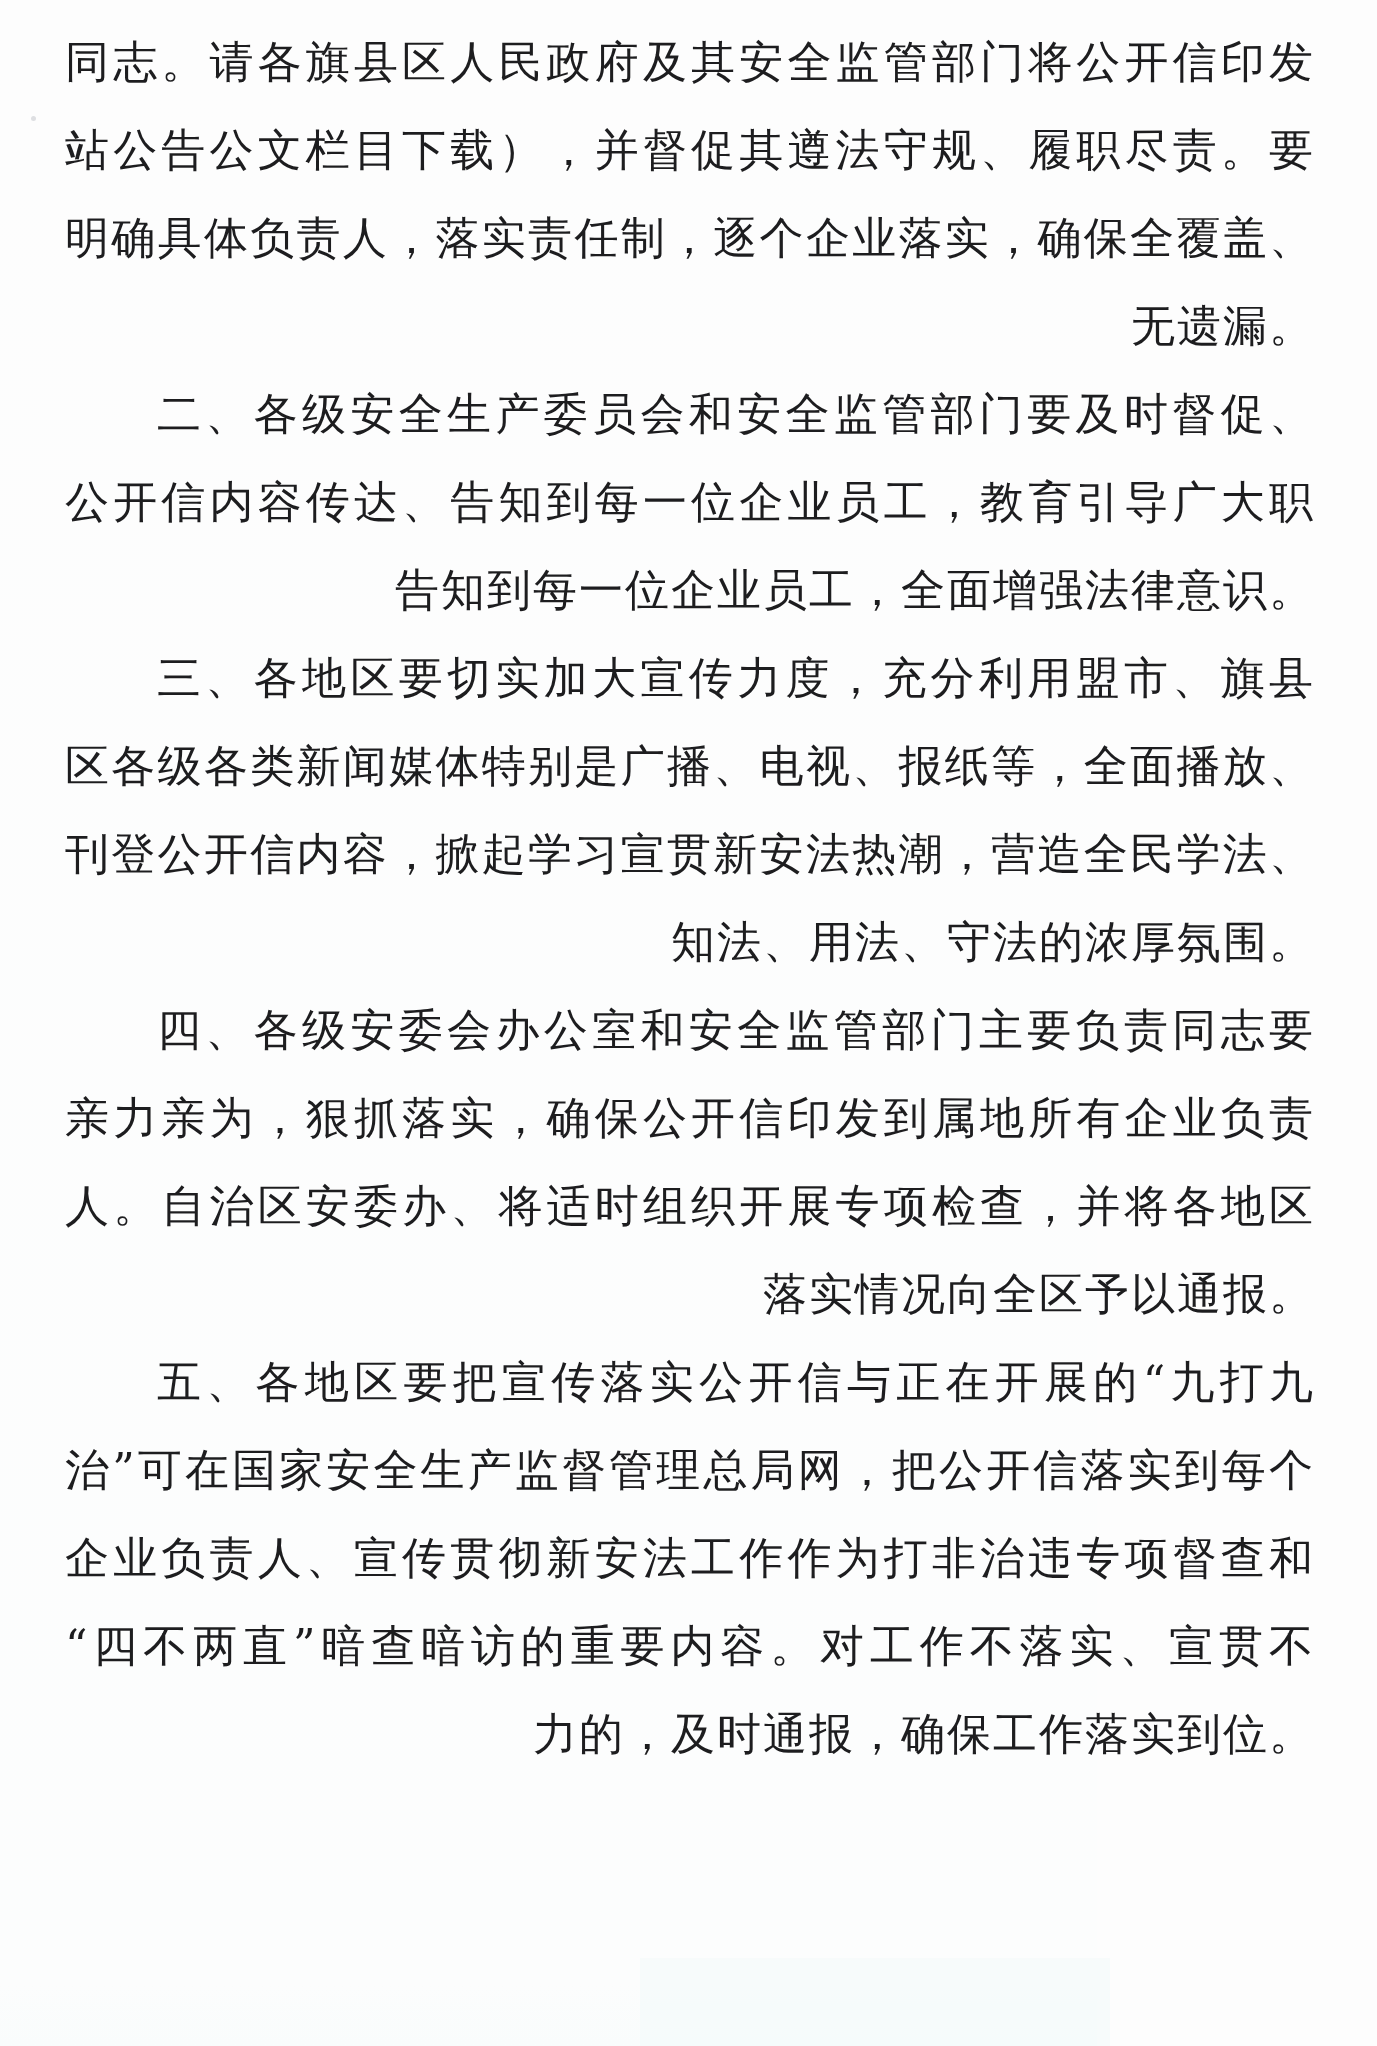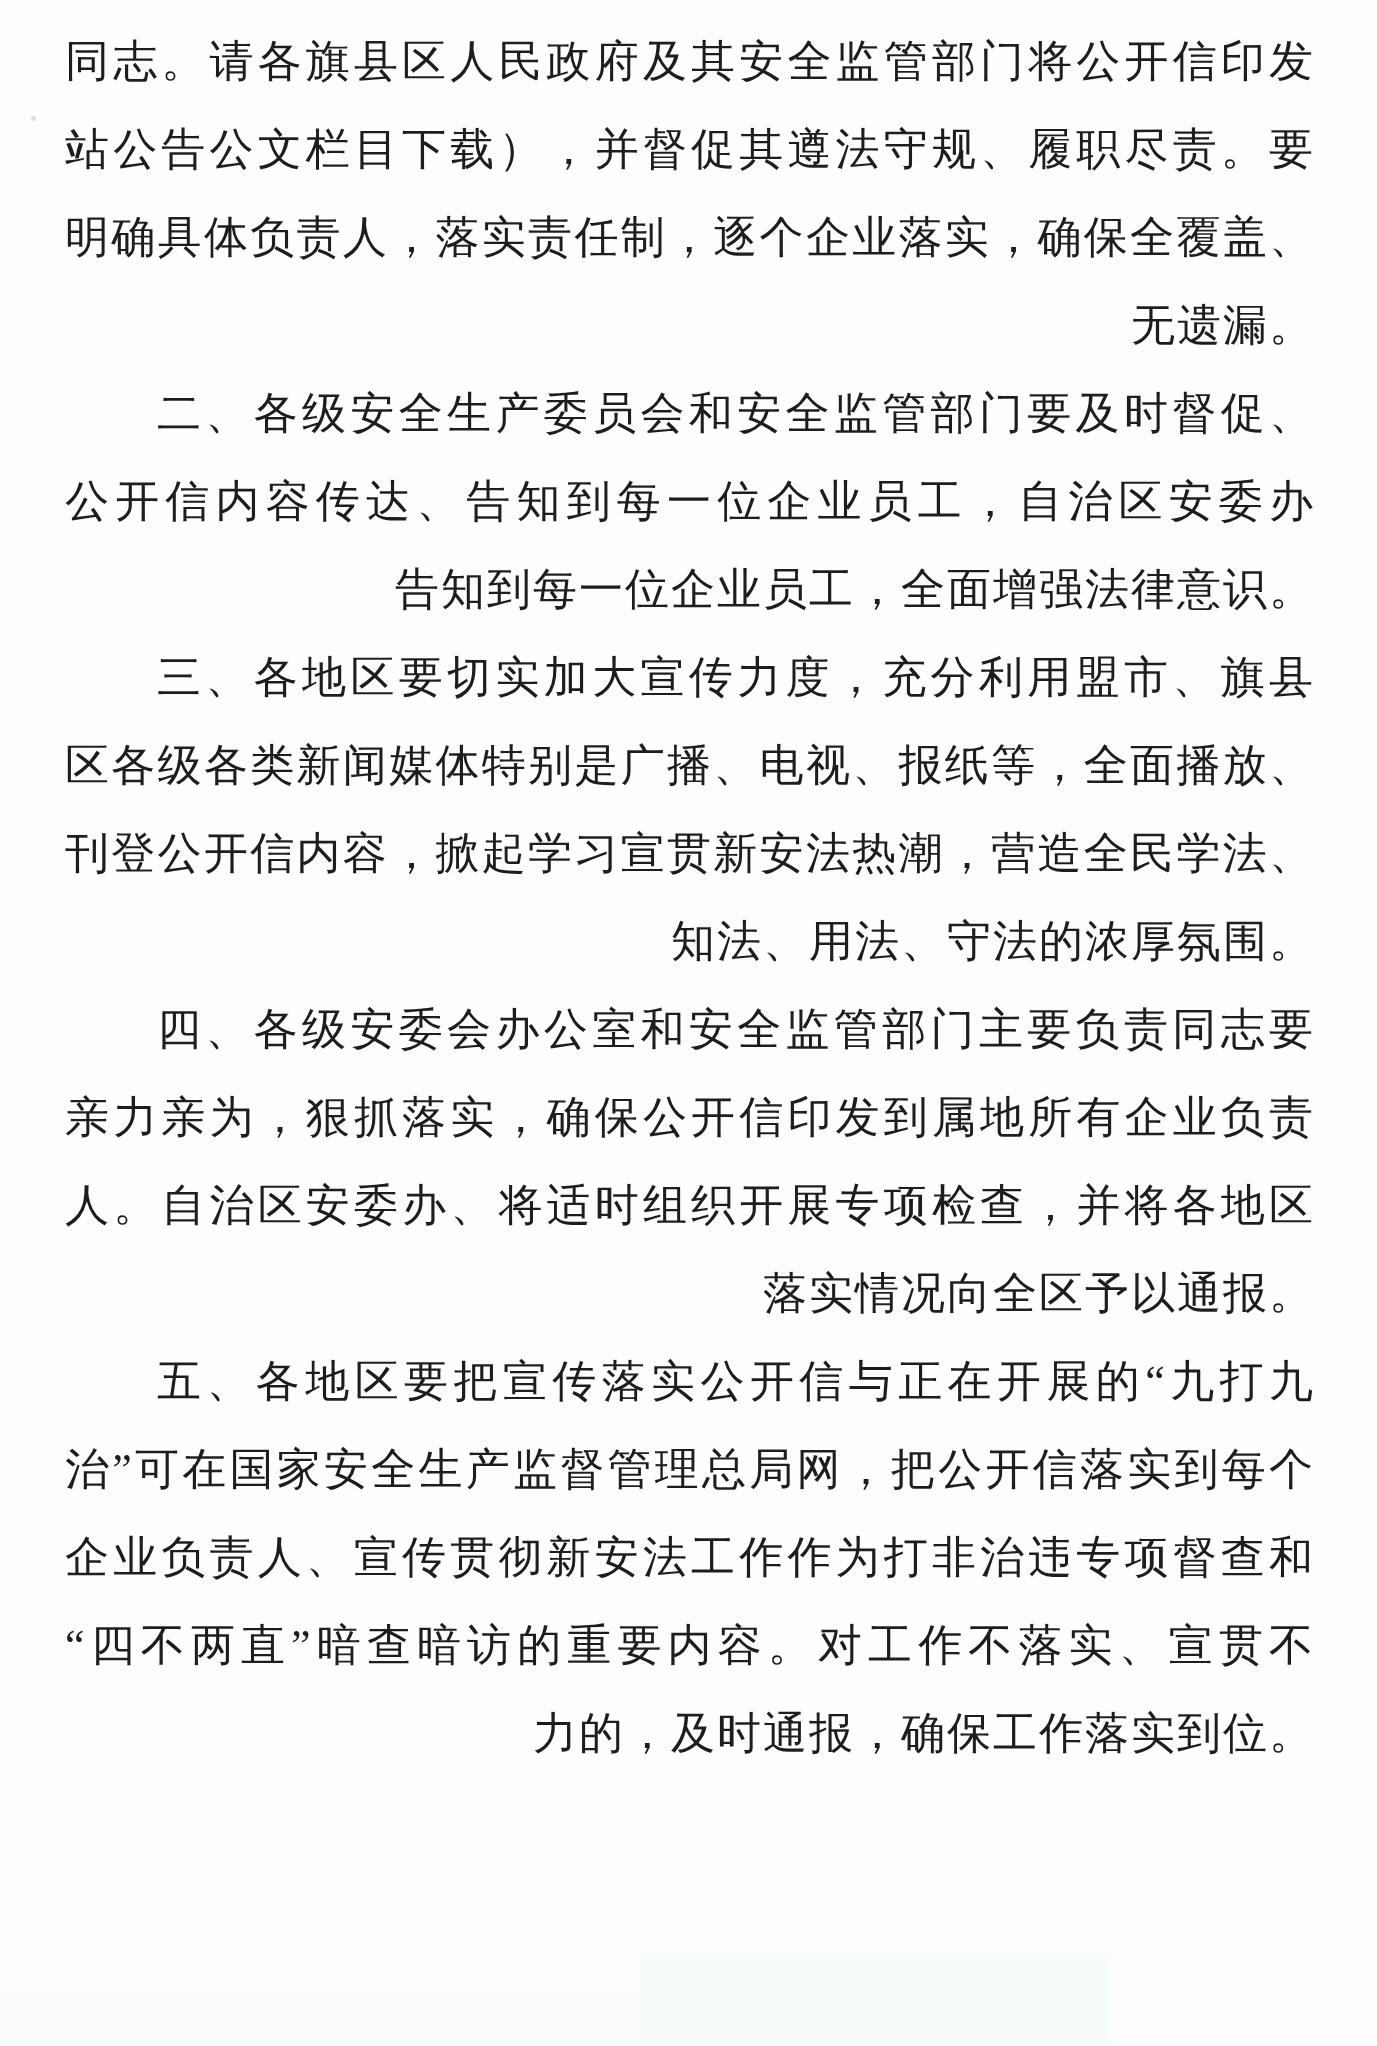--- a/index.html
+++ b/index.html
@@ -13,21 +13,20 @@
     overflow: hidden;
     position: relative;
     font-family: "DejaVu Serif", "Liberation Serif", serif;
   }
   .page {
     position: absolute;
     top: 0; left: 0;
     width: 1097px;
     height: 2046px;
     background: linear-gradient(180deg, #fdfdfd 0%, #fcfdfd 97%, #f9fcfc 100%);
-    font-family: Liberation Serif, serif;
   }
   .text-column {
     position: absolute;
     top: 18px;
     left: 65px;
     width: 1250px;
   }
   .line {
     height: 88px;
     line-height: 88px;
@@ -75,21 +74,21 @@
 
 <div class="page">
   <div class="scan-speck"></div>
 
   <div class="text-column">
     <div class="line j">同志。请各旗县区人民政府及其安全监管部门将公开信印发</div>
     <div class="line j">站公告公文栏目下载），并督促其遵法守规、履职尽责。要</div>
     <div class="line j">明确具体负责人，落实责任制，逐个企业落实，确保全覆盖、</div>
     <div class="line">无遗漏。</div>
     <div class="line j indent">二、各级安全生产委员会和安全监管部门要及时督促、</div>
-    <div class="line j">公开信内容传达、告知到每一位企业员工，自治区安委办</div>
+    <div class="line j">公开信内容传达、告知到每一位企业员工，教育引导广大职</div>
     <div class="line">告知到每一位企业员工，全面增强法律意识。</div>
     <div class="line j indent">三、各地区要切实加大宣传力度，充分利用盟市、旗县</div>
     <div class="line j">区各级各类新闻媒体特别是广播、电视、报纸等，全面播放、</div>
     <div class="line j">刊登公开信内容，掀起学习宣贯新安法热潮，营造全民学法、</div>
     <div class="line">知法、用法、守法的浓厚氛围。</div>
     <div class="line j indent">四、各级安委会办公室和安全监管部门主要负责同志要</div>
     <div class="line j">亲力亲为，狠抓落实，确保公开信印发到属地所有企业负责</div>
     <div class="line j">人。自治区安委办、将适时组织开展专项检查，并将各地区</div>
     <div class="line">落实情况向全区予以通报。</div>
     <div class="line j indent">五、各地区要把宣传落实公开信与正在开展的“九打九</div>

